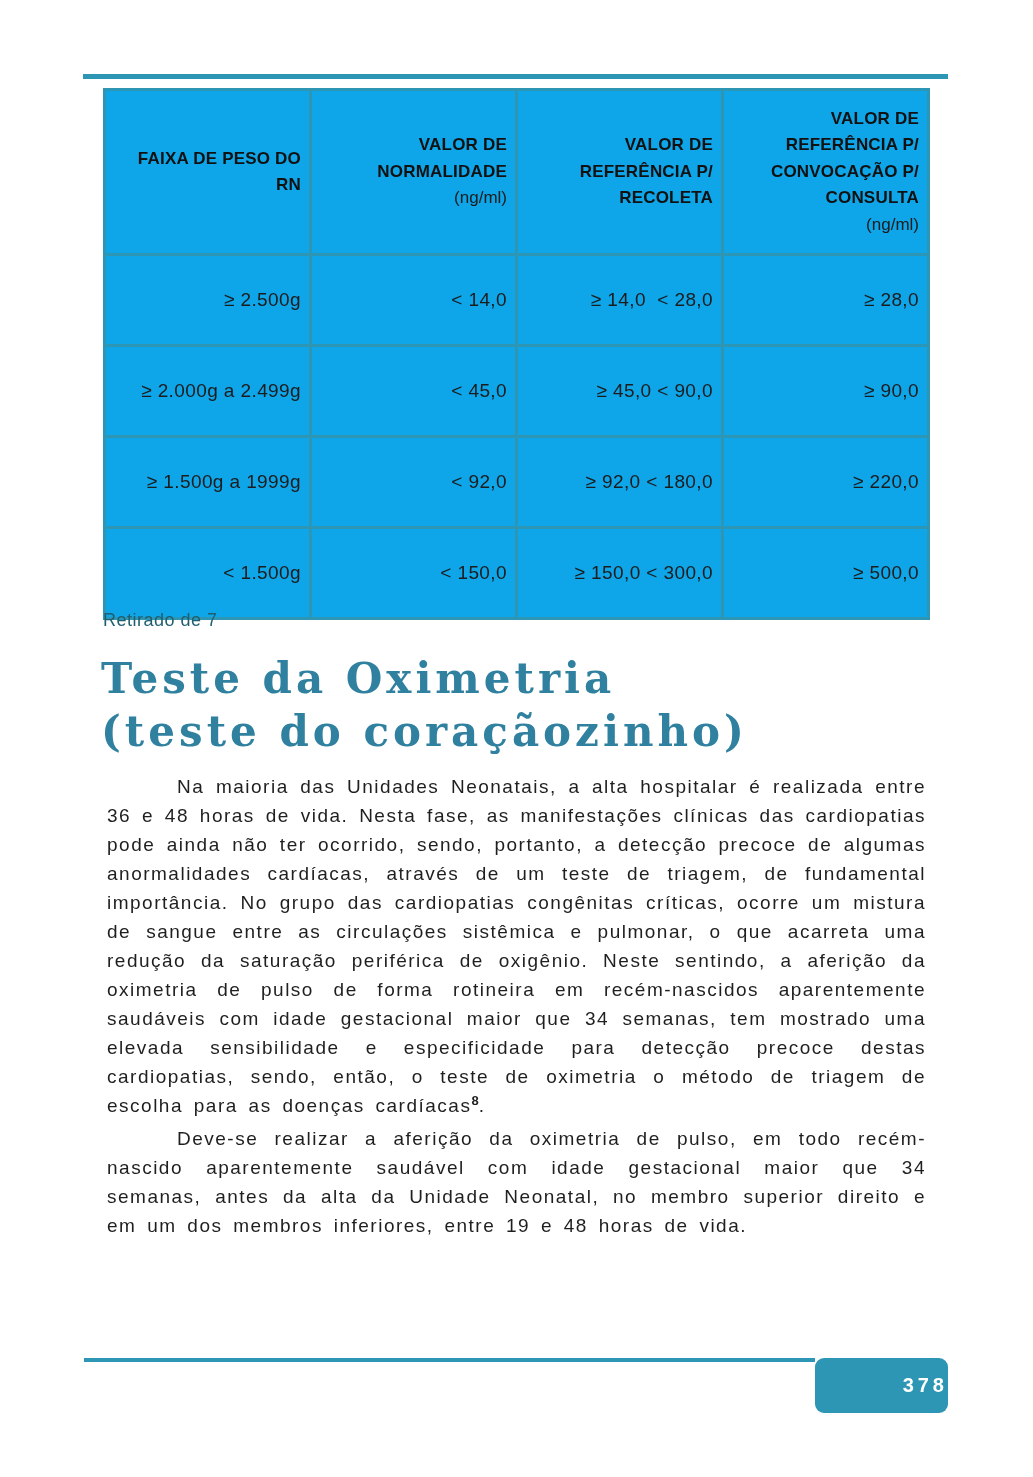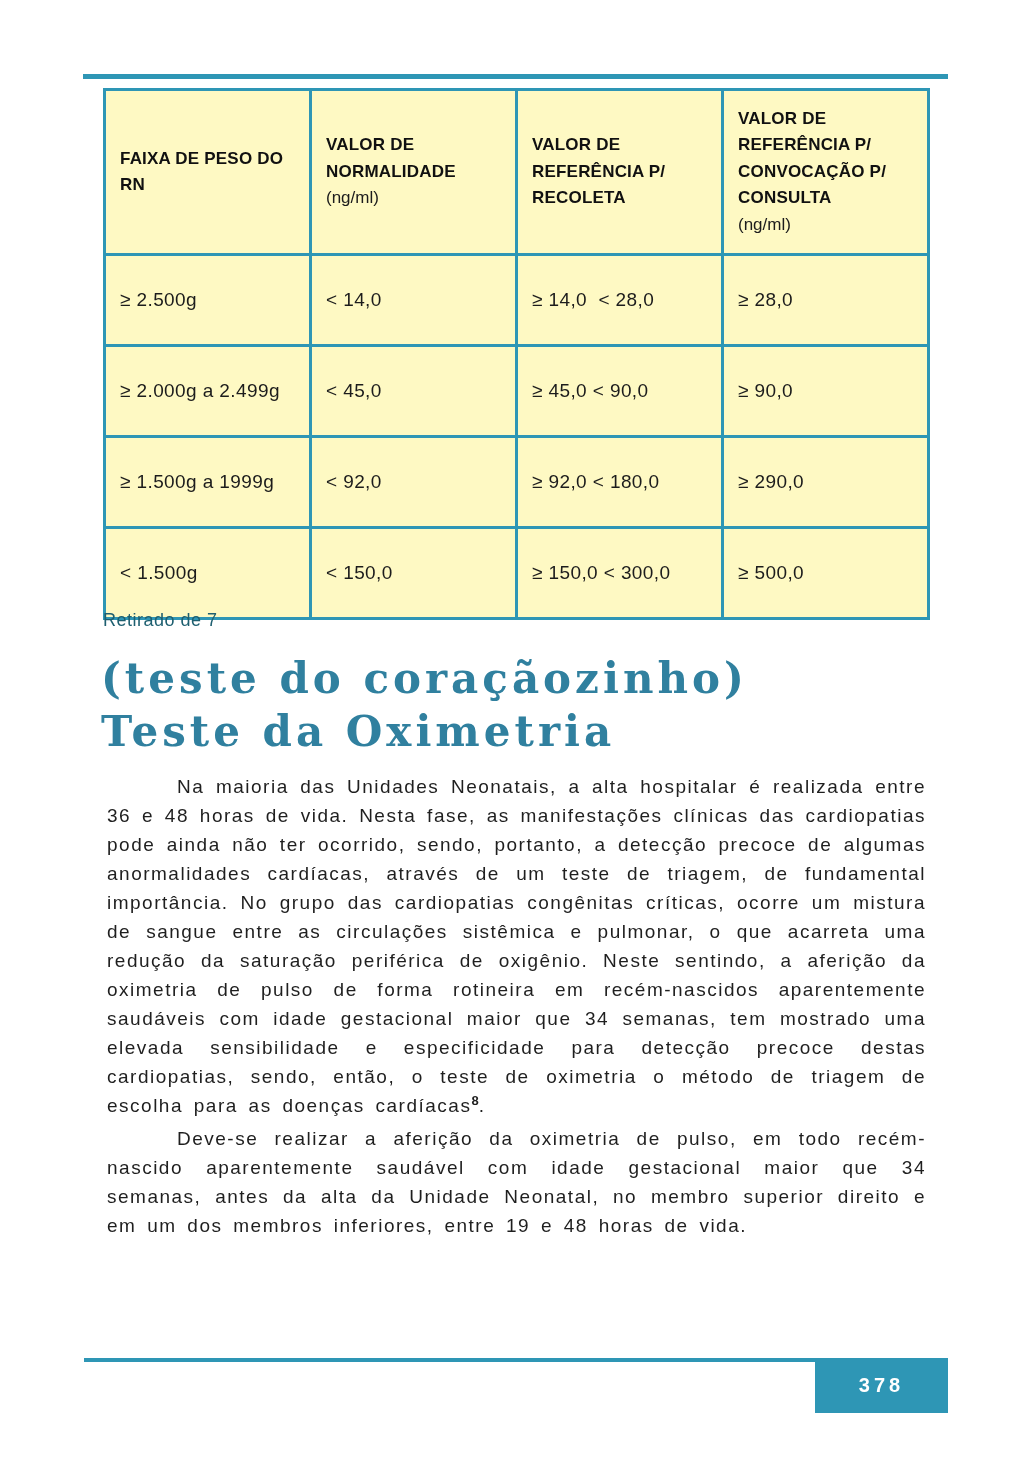--- a/index.html
+++ b/index.html
@@ -24,24 +24,24 @@
   
   .rtable {
     position: absolute;
     left: 103px; top: 88px;
     width: 827px;
     border-collapse: collapse;
     table-layout: fixed;
   }
   .rtable td {
     border: 3px solid var(--teal, #2e96b5);
-    text-align: left;
+    text-align: right;
     vertical-align: middle;
-    padding: 4px 14px;
-    background: #fef9c3;
+    padding: 4px 8px;
+    background: #0ea5e9;
   }
   .rtable .hcell { height: 154px; }
   .rtable .dcell { height: 80px; font-size: 19px; letter-spacing: 0.4px; color: #1c1c1c; }
   .h-title {
     font-weight: bold;
     font-size: 17px;
     line-height: 1.55;
     color: #111111;
     letter-spacing: 0.2px;
   }
@@ -102,21 +102,22 @@
     width: 731px; height: 4px;
     background: var(--teal, #2e96b5);
   }
   .page-box {
     position: absolute;
     left: 815px; top: 1358px;
     width: 133px; height: 55px;
     background: var(--teal, #2e96b5);
     display: flex;
     align-items: center;
-    justify-content: center;
+    justify-content: flex-end;
+    border-radius: 9px;
   }
   .page-box span {
     color: #ffffff;
     font-weight: bold;
     font-size: 20px;
     letter-spacing: 4px;
   }
 </style>
 </head>
 <body>
@@ -154,36 +155,36 @@
       <tr>
         <td class="dcell">≥ 2.000g a 2.499g</td>
         <td class="dcell">&lt; 45,0</td>
         <td class="dcell">≥ 45,0 &lt; 90,0</td>
         <td class="dcell">≥ 90,0</td>
       </tr>
       <tr>
         <td class="dcell">≥ 1.500g a 1999g</td>
         <td class="dcell">&lt; 92,0</td>
         <td class="dcell">≥ 92,0 &lt; 180,0</td>
-        <td class="dcell">≥ 290,0</td>
+        <td class="dcell">≥ 220,0</td>
       </tr>
       <tr>
         <td class="dcell">&lt; 1.500g</td>
         <td class="dcell">&lt; 150,0</td>
         <td class="dcell">≥ 150,0 &lt; 300,0</td>
         <td class="dcell">≥ 500,0</td>
       </tr>
     </tbody>
   </table>
 
   <div class="caption">Retirado de 7</div>
 
   <h1 class="heading" style="margin:0;">
+    <span style="display:block;">Teste da Oximetria</span>
     <span style="display:block;">(teste do coraçãozinho)</span>
-    <span style="display:block;">Teste da Oximetria</span>
   </h1>
 
   <div class="article">
     <p><span>Na maioria das Unidades Neonatais, a alta hospitalar é realizada entre 36 e 48 horas de vida. Nesta fase, as manifestações clínicas das cardiopatias pode ainda não ter ocorrido, sendo, portanto, a detecção precoce de algumas anormalidades cardíacas, através de um teste de triagem, de fundamental importância. No grupo das cardiopatias congênitas críticas, ocorre um mistura de sangue entre as circulações sistêmica e pulmonar, o que acarreta uma redução da saturação periférica de oxigênio. Neste sentindo, a aferição da oximetria de pulso de forma rotineira em recém-nascidos aparentemente saudáveis com idade gestacional maior que 34 semanas, tem mostrado uma elevada sensibilidade e especificidade para detecção precoce destas cardiopatias, sendo, então, o teste de oximetria o método de triagem de escolha para as doenças cardíacas</span><sup>8</sup><span>.</span></p>
     <p>Deve-se realizar a aferição da oximetria de pulso, em todo recém-nascido aparentemente saudável com idade gestacional maior que 34 semanas, antes da alta da Unidade Neonatal, no membro superior direito e em um dos membros inferiores, entre 19 e 48 horas de vida.</p>
   </div>
 
   <div class="footer-rule"></div>
   <div class="page-box">
     <span>378</span>

